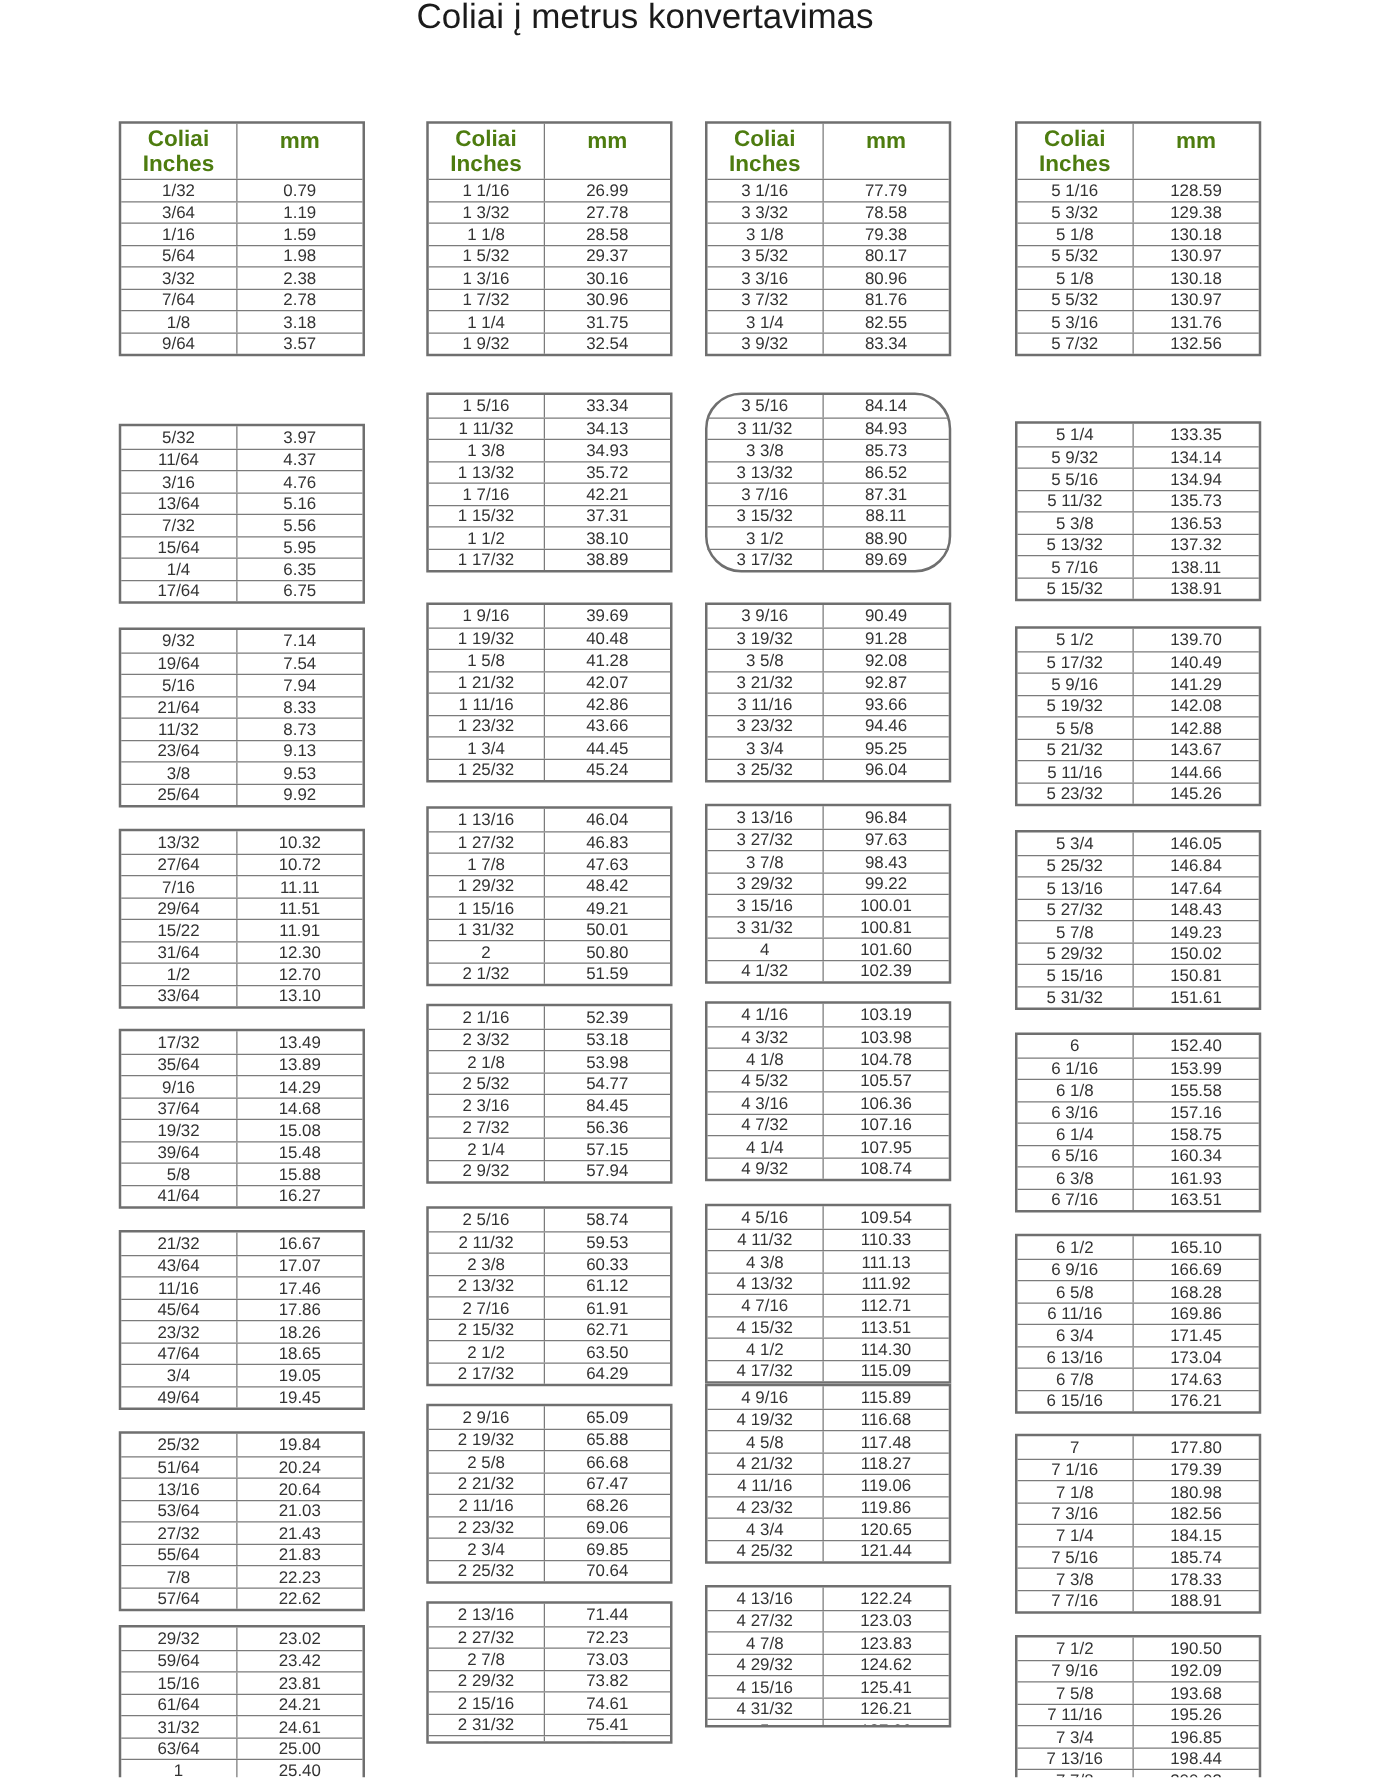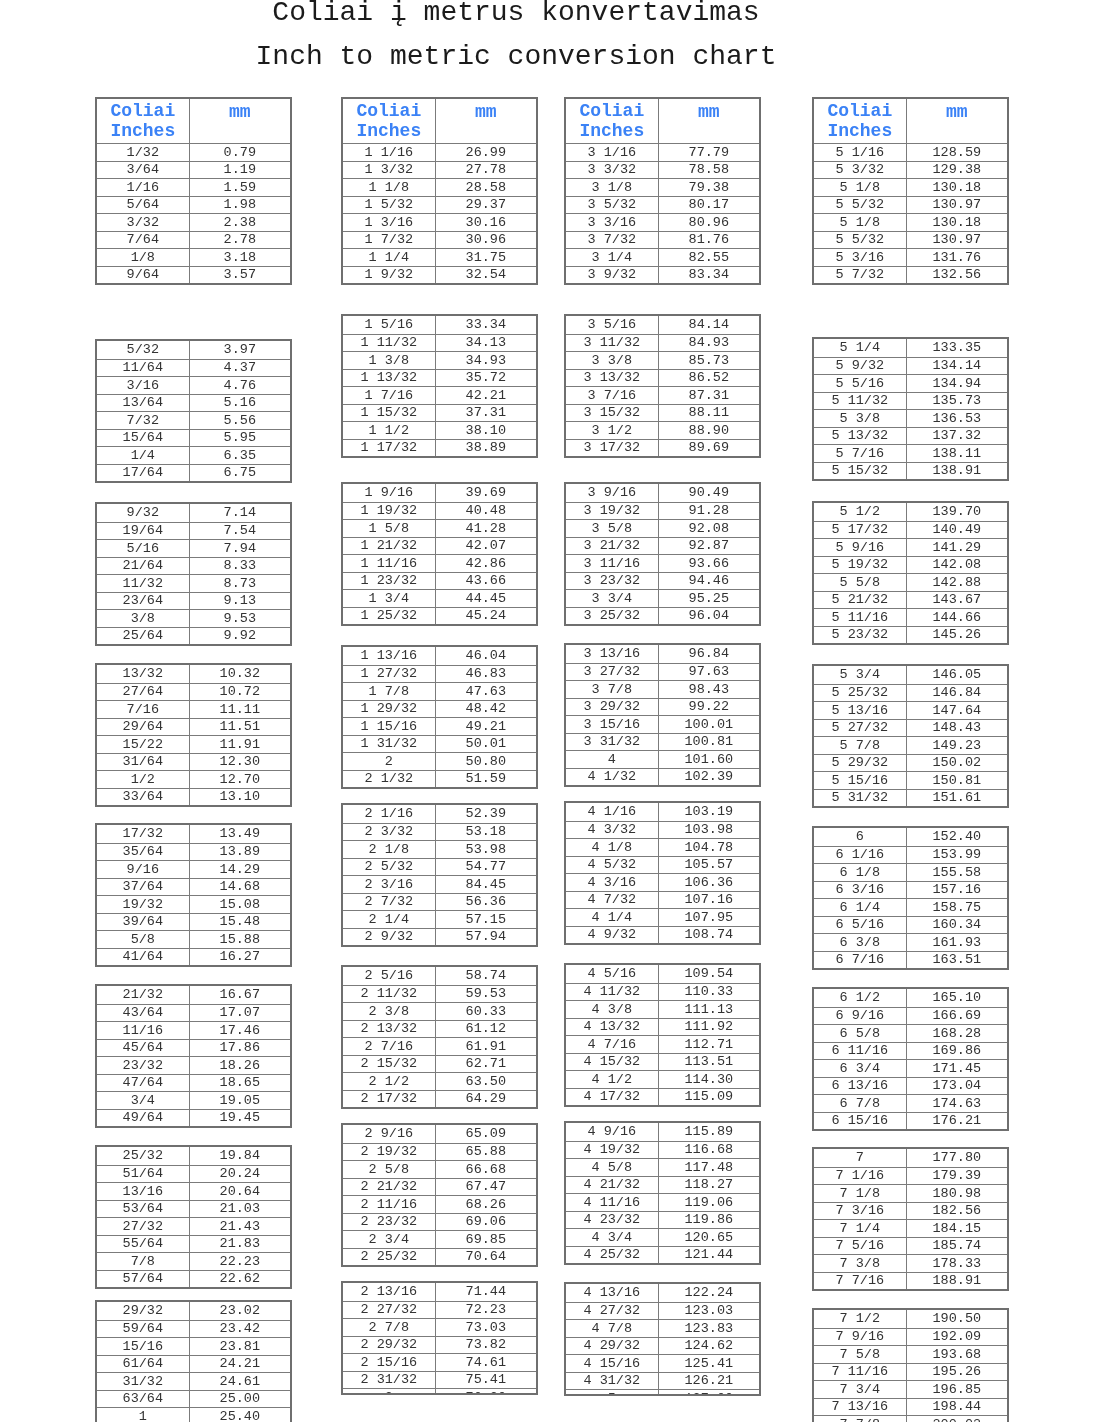--- a/index.html
+++ b/index.html
@@ -1,18 +1,18 @@
 <!DOCTYPE html>
 <html><head>
 <meta charset="utf-8">
 <style>
   html, body { margin: 0; padding: 0; background: #ffffff; }
   .page {
     position: relative; width: 1032px; height: 1422px; overflow: hidden;
-    background: #ffffff; font-family: Liberation Mono, monospace; color: #222;
+    background: #ffffff; font-family: Liberation Sans, sans-serif; color: #222;
   }
   .title, .subtitle {
     position: absolute; left: 0; width: 100%; text-align: center;
     font-size: 28px; font-weight: 400; color: #1b1b1b; line-height: 34px;
   }
   .title { top: -4px; }
   .subtitle { top: 40px; }
   .columns { position: absolute; left: 0; top: 0; width: 100%; height: 100%; }
   .column { position: absolute; top: 97px; width: 197px; }
   .block { border: 2px solid #6f6f6f; background: #fff; }
@@ -22,33 +22,32 @@
   }
   .block .row:first-child { border-top: none; }
   .cell {
     display: flex; align-items: center; justify-content: center;
     font-size: 13.5px; color: #333; overflow: hidden; white-space: nowrap;
   }
   .cell.inches { width: 48%; border-right: 1px solid #7b7b7b; box-sizing: border-box; }
   .cell.mm { flex: 1; }
   .row.hdr { height: 44px; font-weight: bold; }
   .row.hdr .cell {
-    font-size: 18px; color: #3b82f6; flex-direction: column;
+    font-size: 18px; color: #4d7c0f; flex-direction: column;
     line-height: 20px; justify-content: center;
   }
   .row.hdr .cell.mm { justify-content: flex-start; padding-top: 3px; }
   .row.cut { overflow: hidden; }
   .row.cut .cell { align-items: flex-start; line-height: 17px; }
 </style>
 </head>
 <body>
 
 <div class="page">
   <div class="title">Coliai į metrus konvertavimas</div>
-  <div class="subtitle">Inch to metric conversion chart</div>
   <div class="columns">
       <div class="column" style="left: 95px;">
         <div class="block">
           <div class="row hdr">
             <div class="cell inches">
               <span>Coliai</span>
               <span>Inches</span>
             </div>
             <div class="cell mm">mm</div>
           </div>
@@ -632,21 +631,21 @@
           </div>
           <div class="row">
             <div class="cell inches">3 1/4</div>
             <div class="cell mm">82.55</div>
           </div>
           <div class="row">
             <div class="cell inches">3 9/32</div>
             <div class="cell mm">83.34</div>
           </div>
         </div>
-        <div class="block" style="margin-top: 29px;">
+        <div class="block" style="margin-top: 29px; border-radius: 29px;">
           <div class="row">
             <div class="cell inches">3 5/16</div>
             <div class="cell mm">84.14</div>
           </div>
           <div class="row">
             <div class="cell inches">3 11/32</div>
             <div class="cell mm">84.93</div>
           </div>
           <div class="row">
             <div class="cell inches">3 3/8</div>
@@ -802,21 +801,21 @@
           </div>
           <div class="row">
             <div class="cell inches">4 1/2</div>
             <div class="cell mm">114.30</div>
           </div>
           <div class="row">
             <div class="cell inches">4 17/32</div>
             <div class="cell mm">115.09</div>
           </div>
         </div>
-        <div class="block" style="margin-top: 14px;">
+        <div class="block" style="">
           <div class="row">
             <div class="cell inches">4 9/16</div>
             <div class="cell mm">115.89</div>
           </div>
           <div class="row">
             <div class="cell inches">4 19/32</div>
             <div class="cell mm">116.68</div>
           </div>
           <div class="row">
             <div class="cell inches">4 5/8</div>

